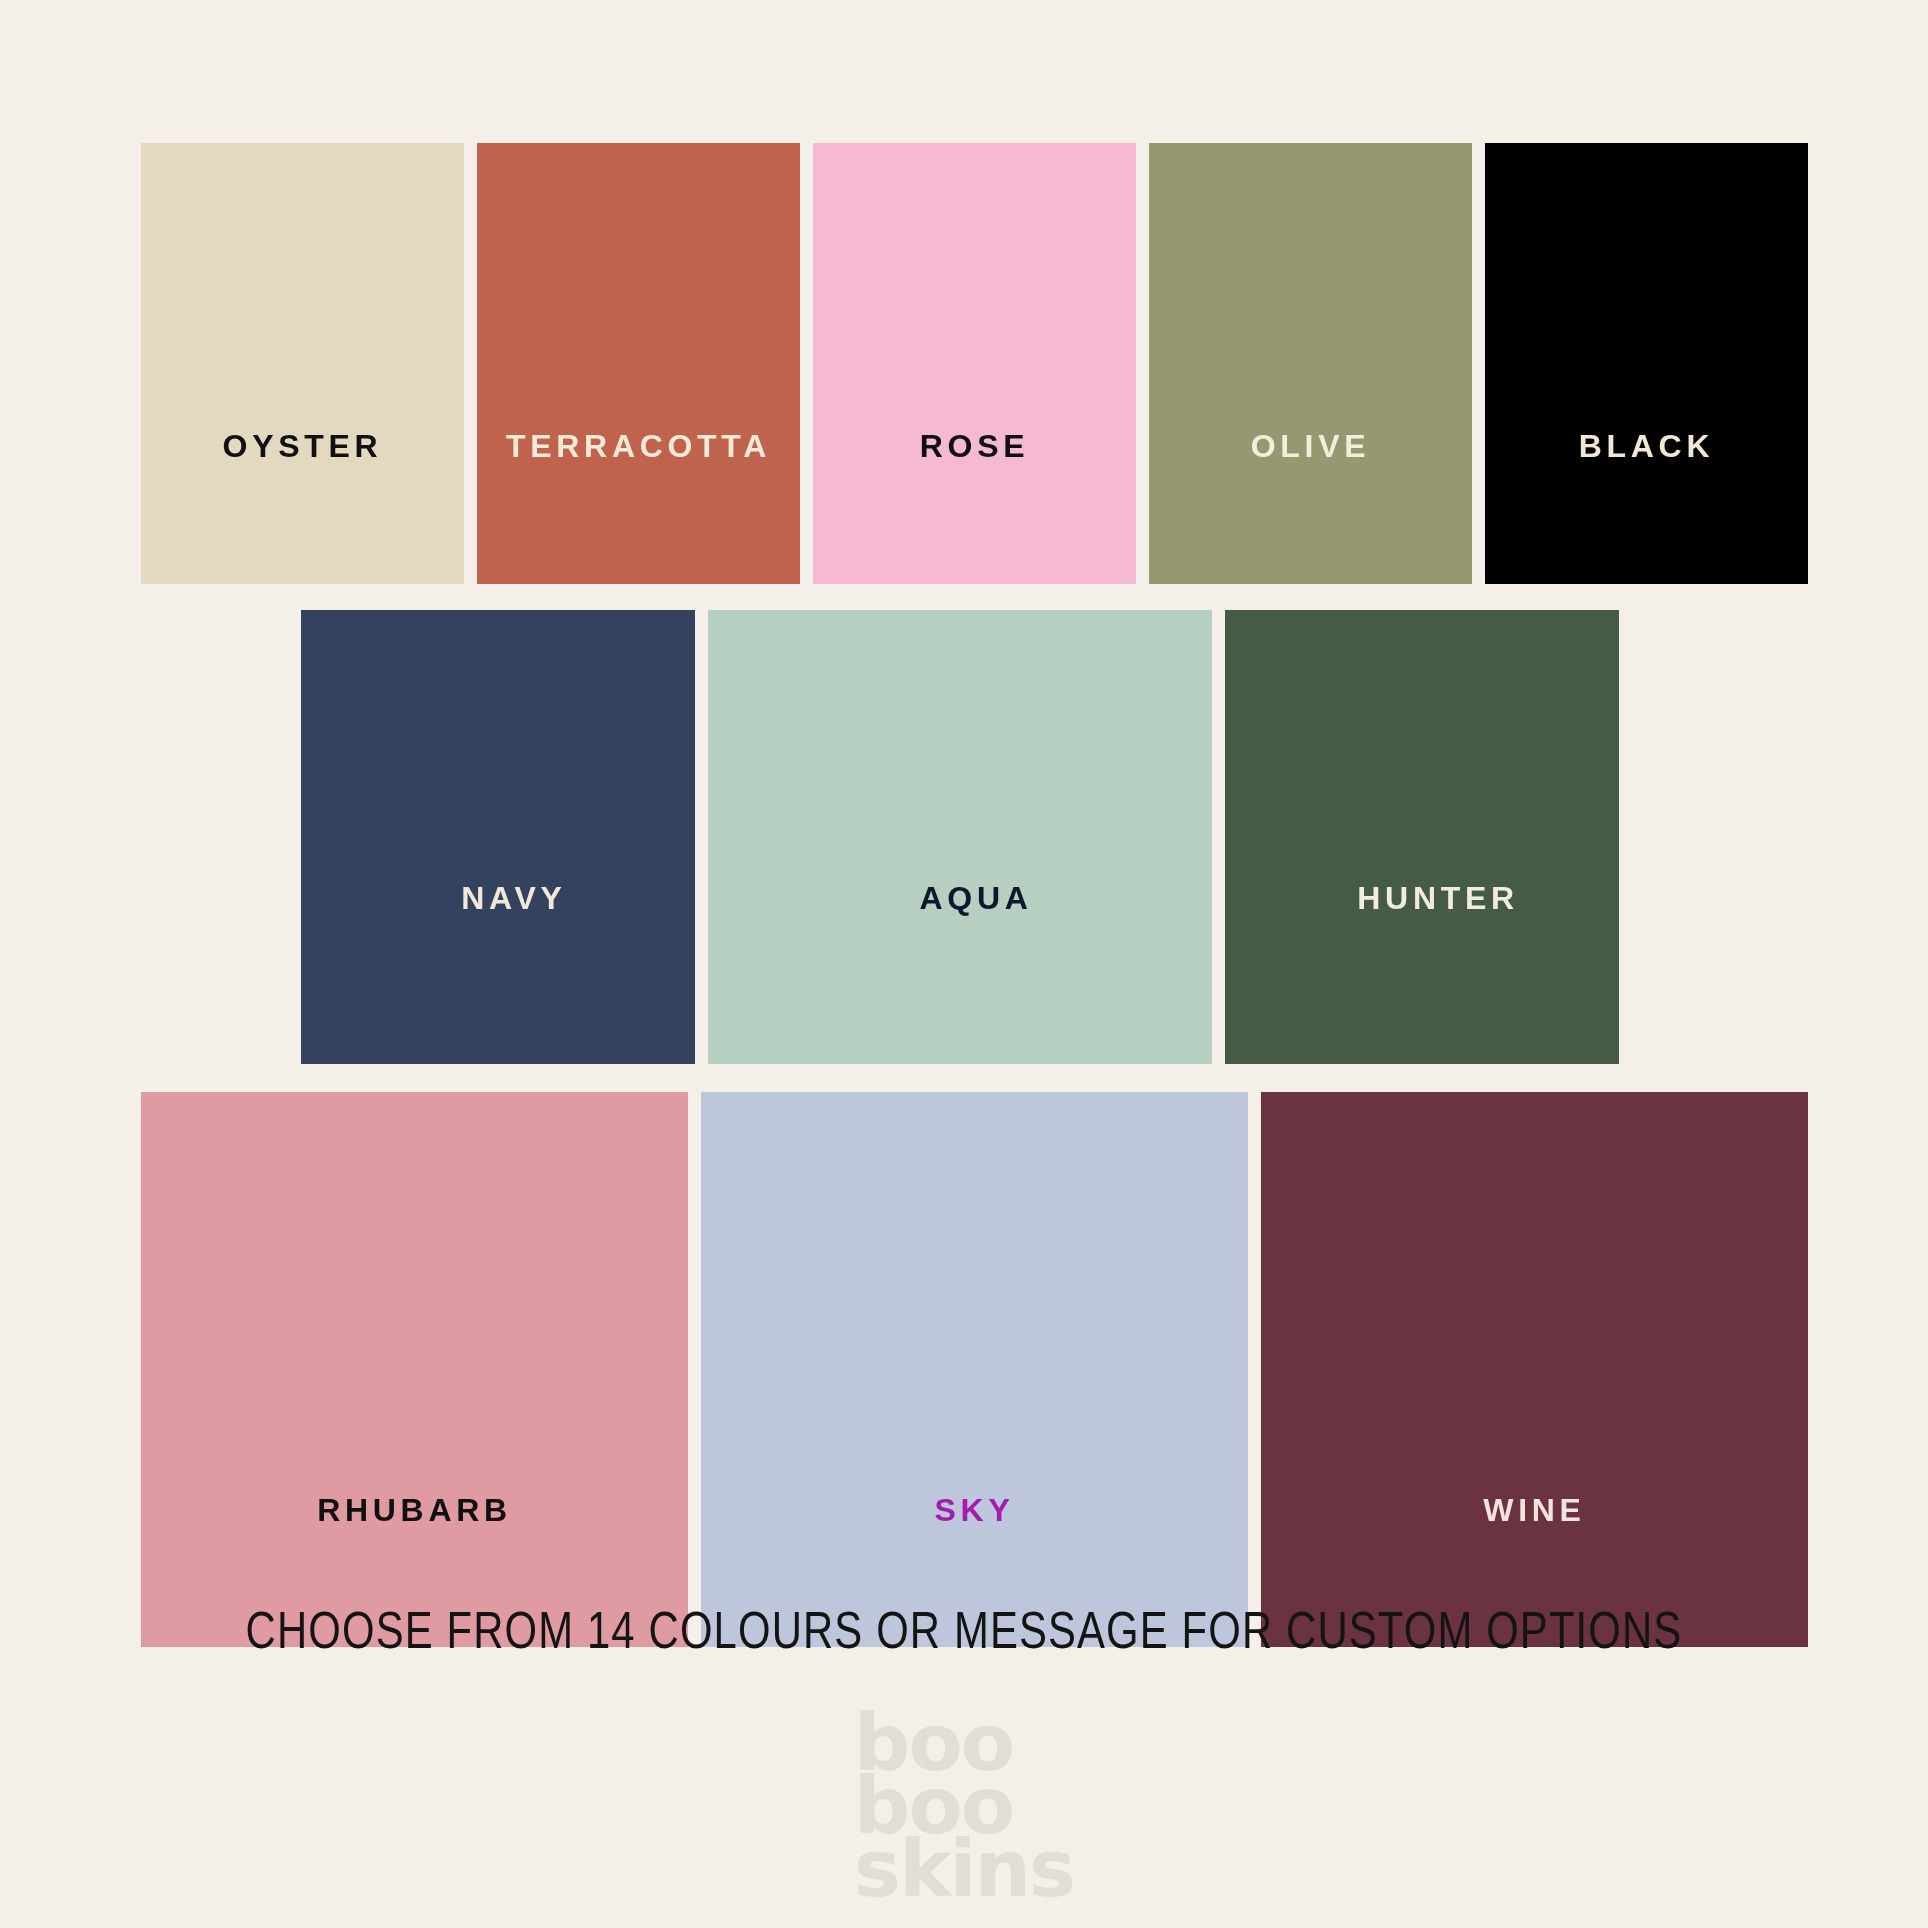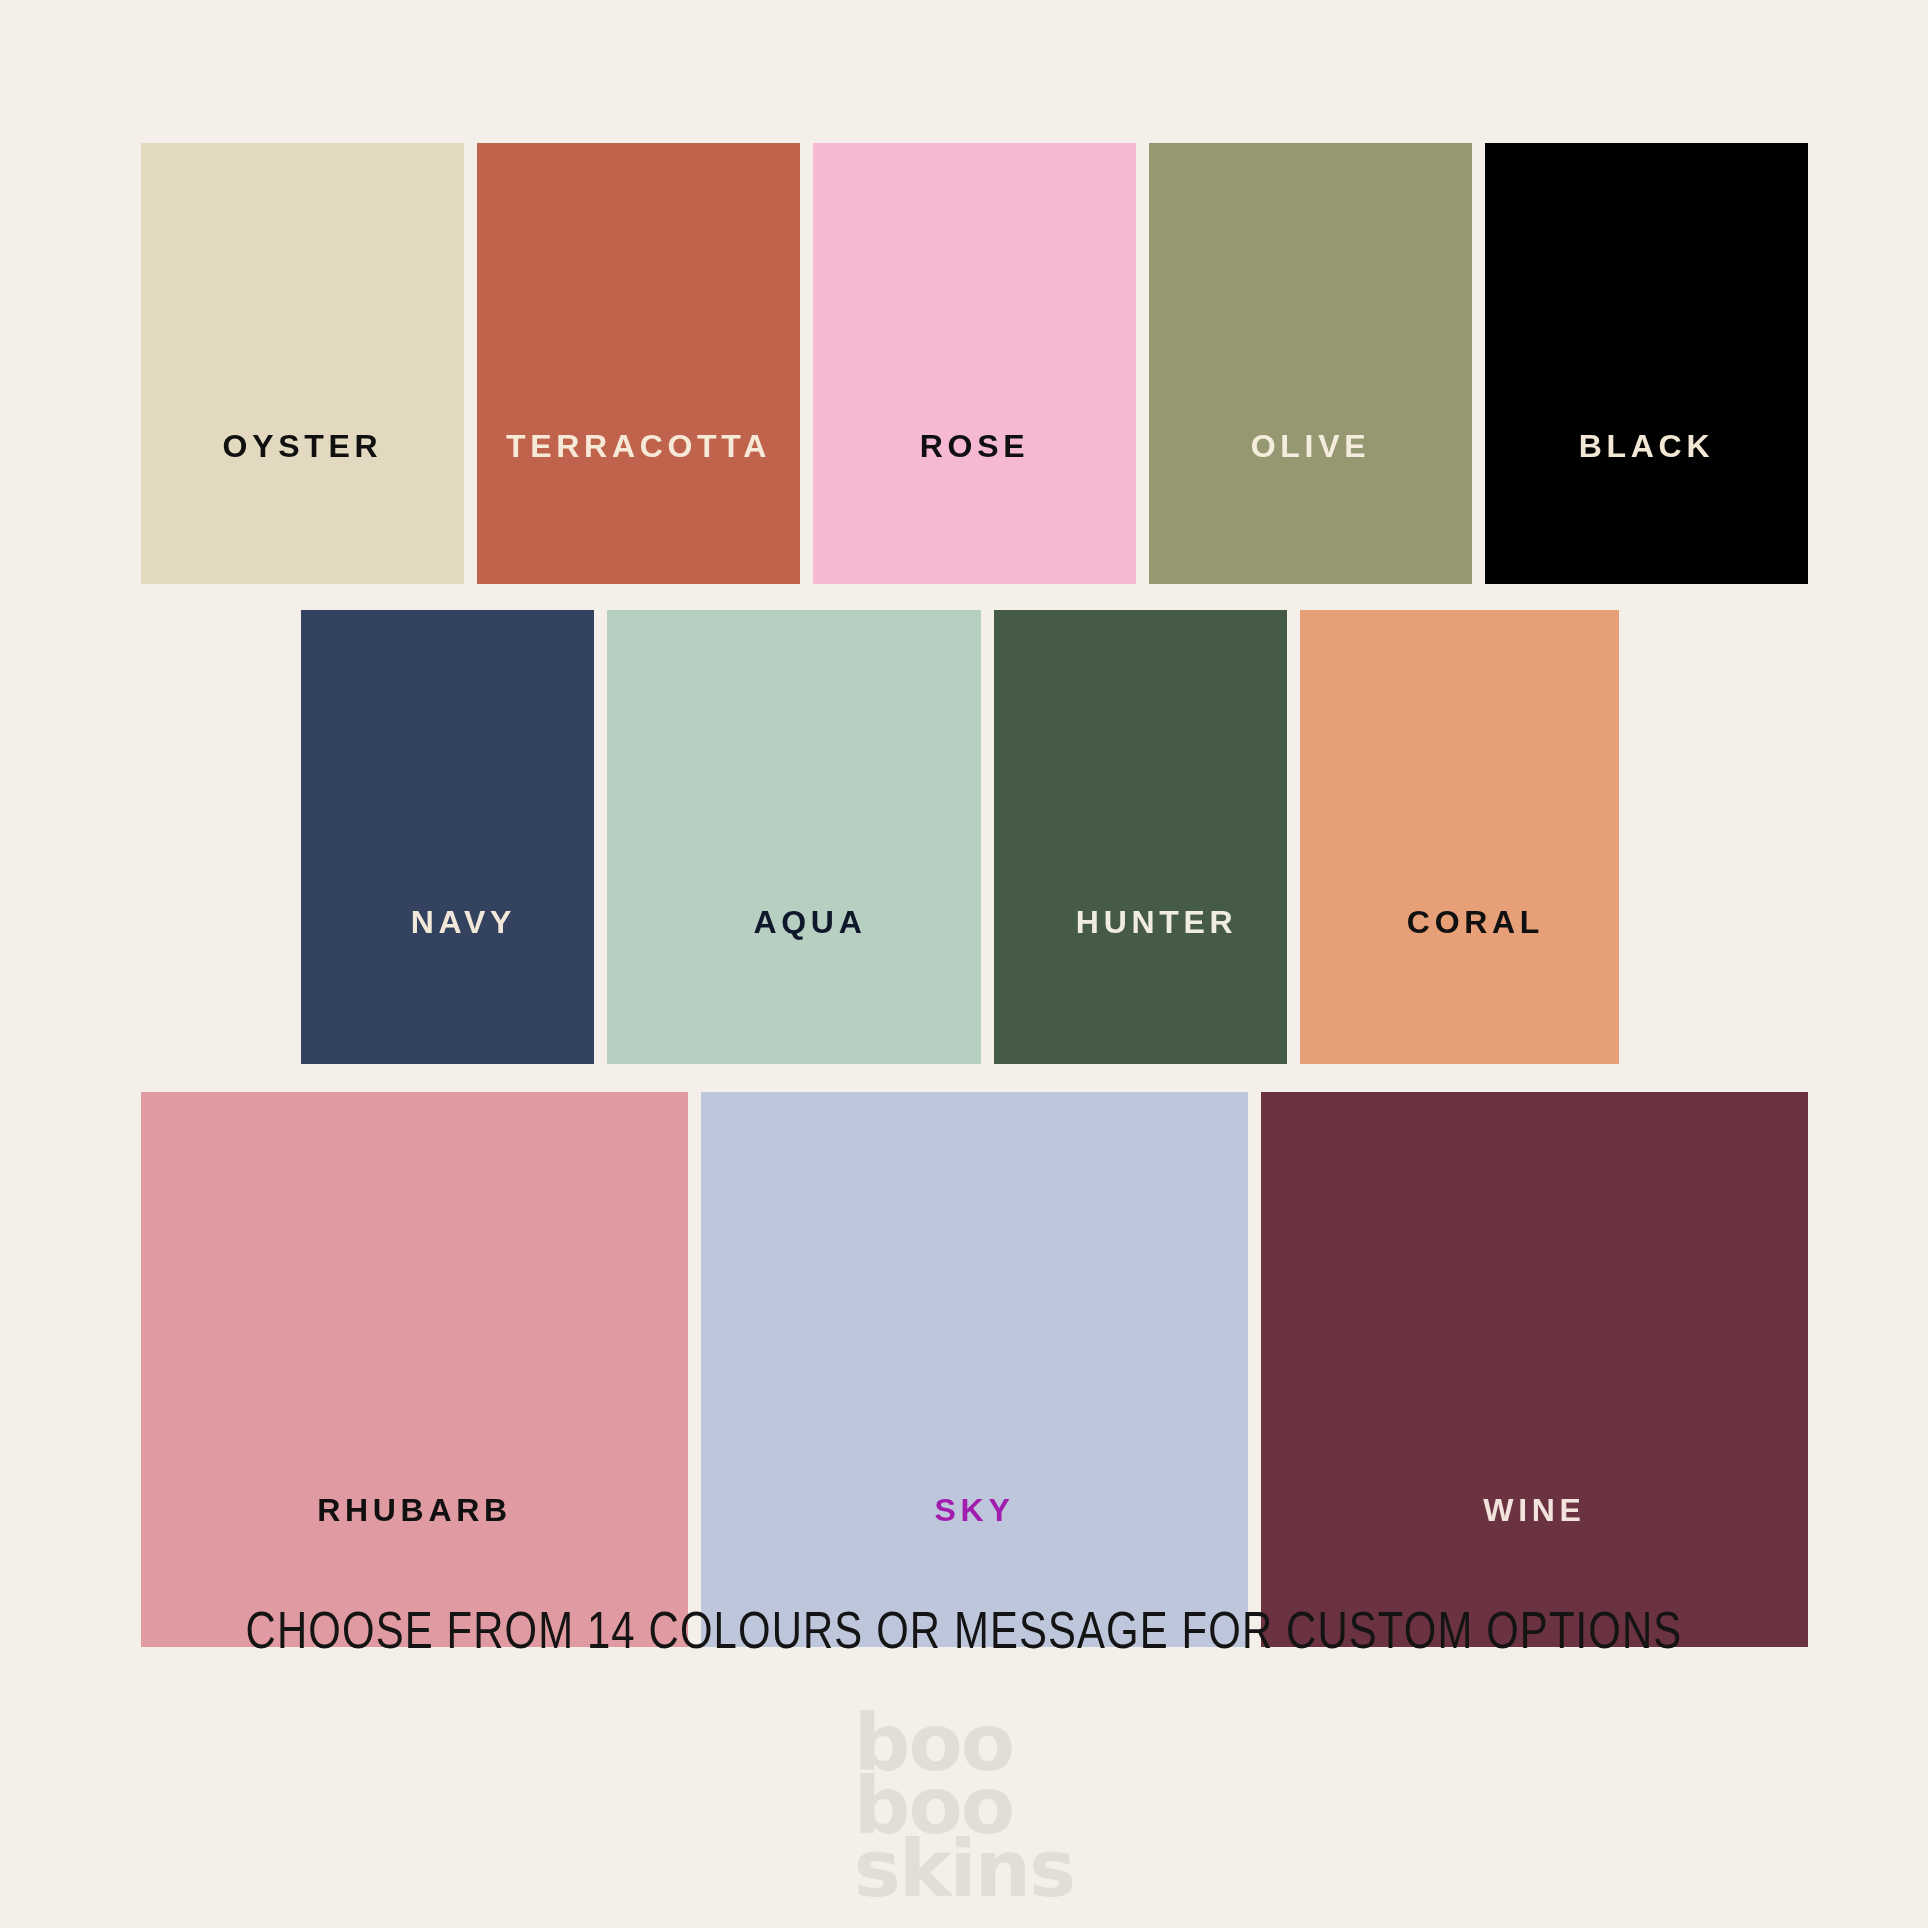--- a/index.html
+++ b/index.html
@@ -73,21 +73,21 @@
     text-align: center;
     font-family: "Liberation Sans", sans-serif;
     font-weight: 700;
     font-size: 32px;
     letter-spacing: 4.7px;
     text-transform: uppercase;
     line-height: 1;
     white-space: nowrap;
   }
   #row-1 .swatch-label { bottom: 122px; }
-  #row-2 .swatch-label { bottom: 126px; padding-left: 32px; }
+  #row-2 .swatch-label { bottom: 150px; padding-left: 32px; }
   #row-3 .swatch-label { bottom: 121px; }
 
   
   #caption {
     position: absolute;
     left: 0;
     right: 0;
     top: 1601px;
     text-align: center;
     color: #141414;
@@ -143,23 +143,20 @@
   <div class="swatch-row" id="row-2">
     <div class="swatch" style="background-color: rgb(51, 66, 95);">
       <span class="swatch-label" style="color: rgb(242, 232, 218);">NAVY</span>
     </div>
     <div class="swatch wide" style="background-color: rgb(182, 207, 192);">
       <span class="swatch-label" style="color: #0f172a;">AQUA</span>
     </div>
     <div class="swatch" style="background-color: rgb(69, 91, 70);">
       <span class="swatch-label" style="color: rgb(241, 236, 224);">HUNTER</span>
     </div>
-    <div class="swatch semi-wide" style="background-color: rgb(231, 159, 119);">
-      <span class="swatch-label" style="color: rgb(16, 16, 16);">CORAL</span>
-    </div>
   </div>
 
   <div class="swatch-row" id="row-3">
     <div class="swatch" style="background-color: rgb(224, 154, 161);">
       <span class="swatch-label" style="color: rgb(16, 16, 16);">RHUBARB</span>
     </div>
     <div class="swatch" style="background-color: rgb(189, 198, 218);">
       <span class="swatch-label" style="color: #a21caf;">SKY</span>
     </div>
     <div class="swatch" style="background-color: rgb(107, 50, 66);">

